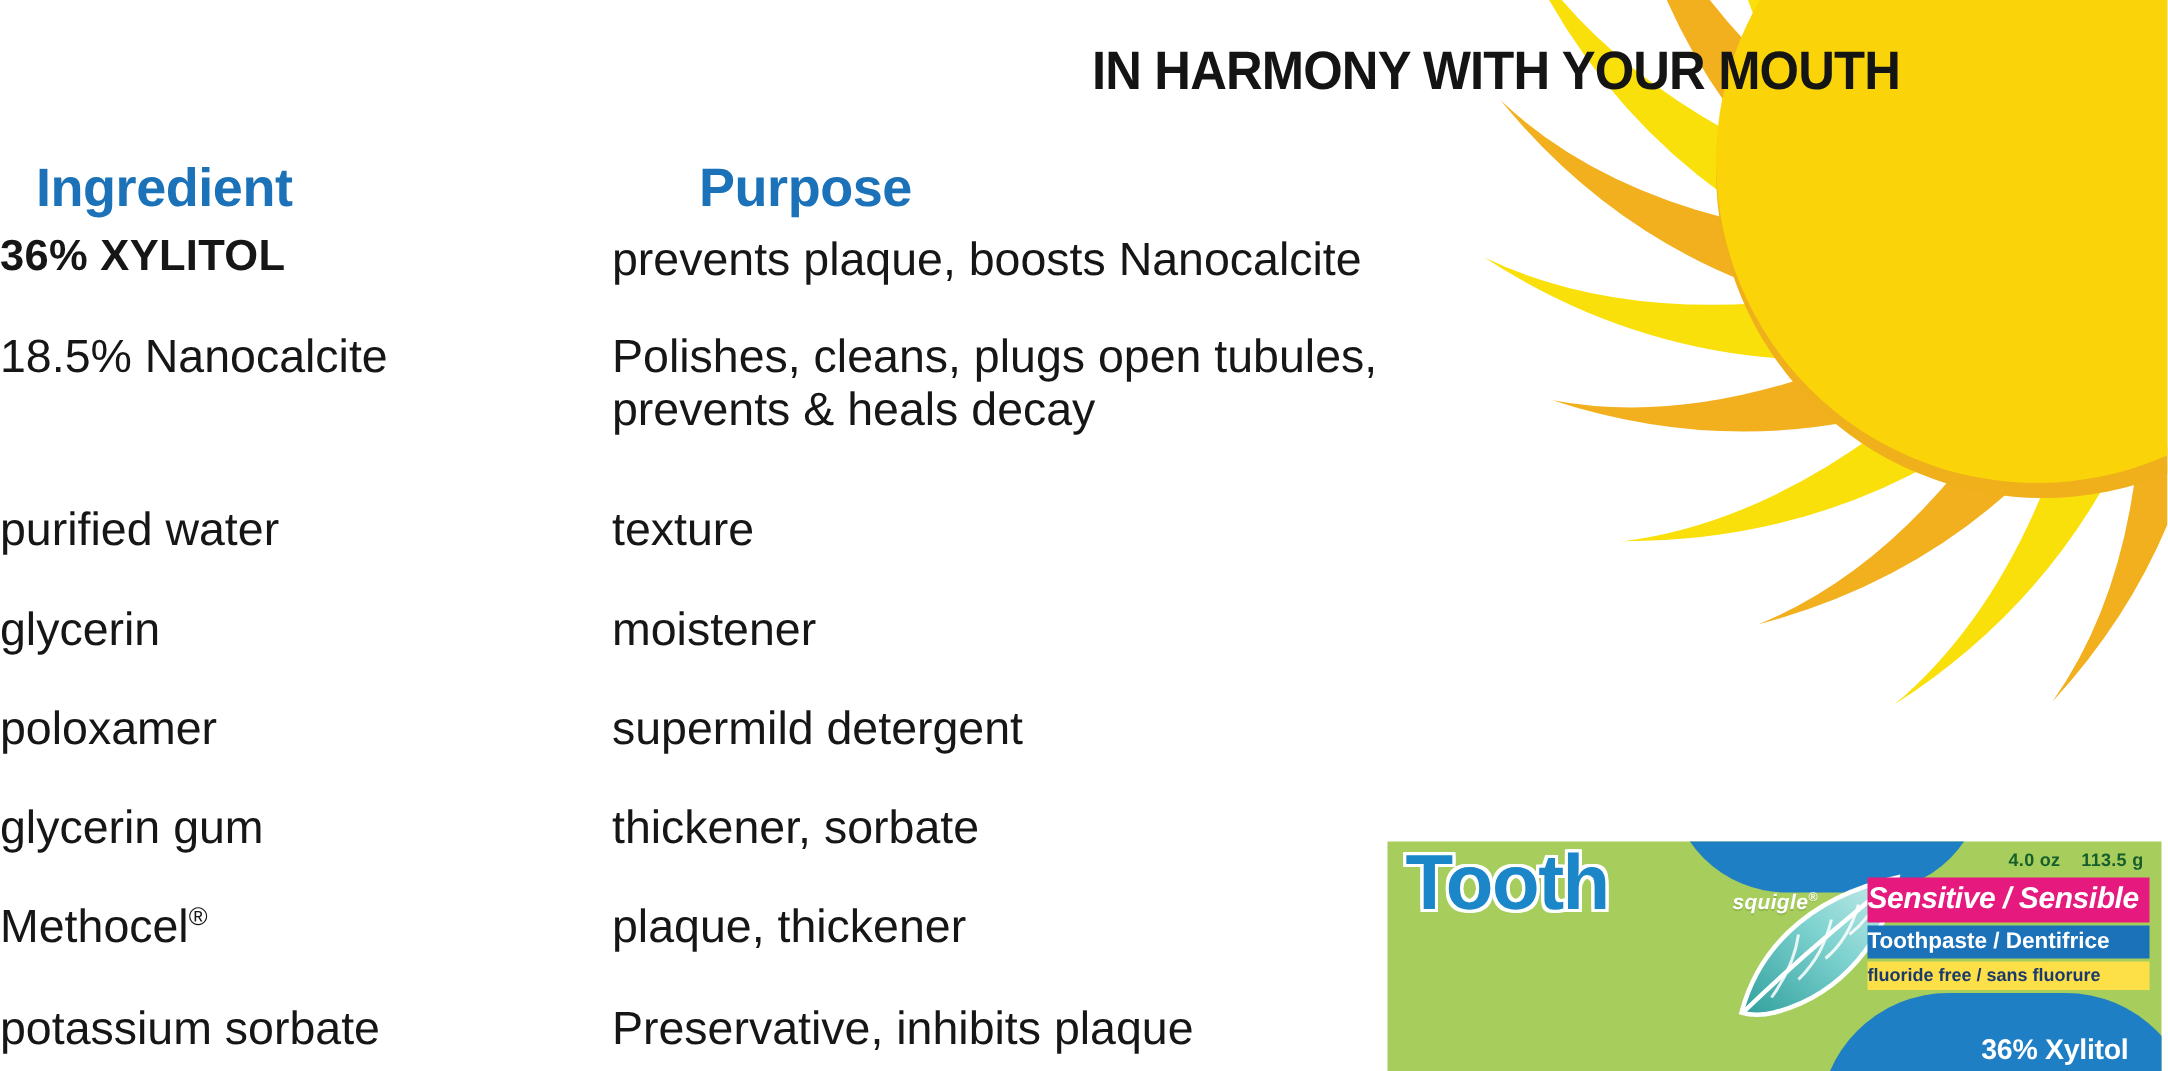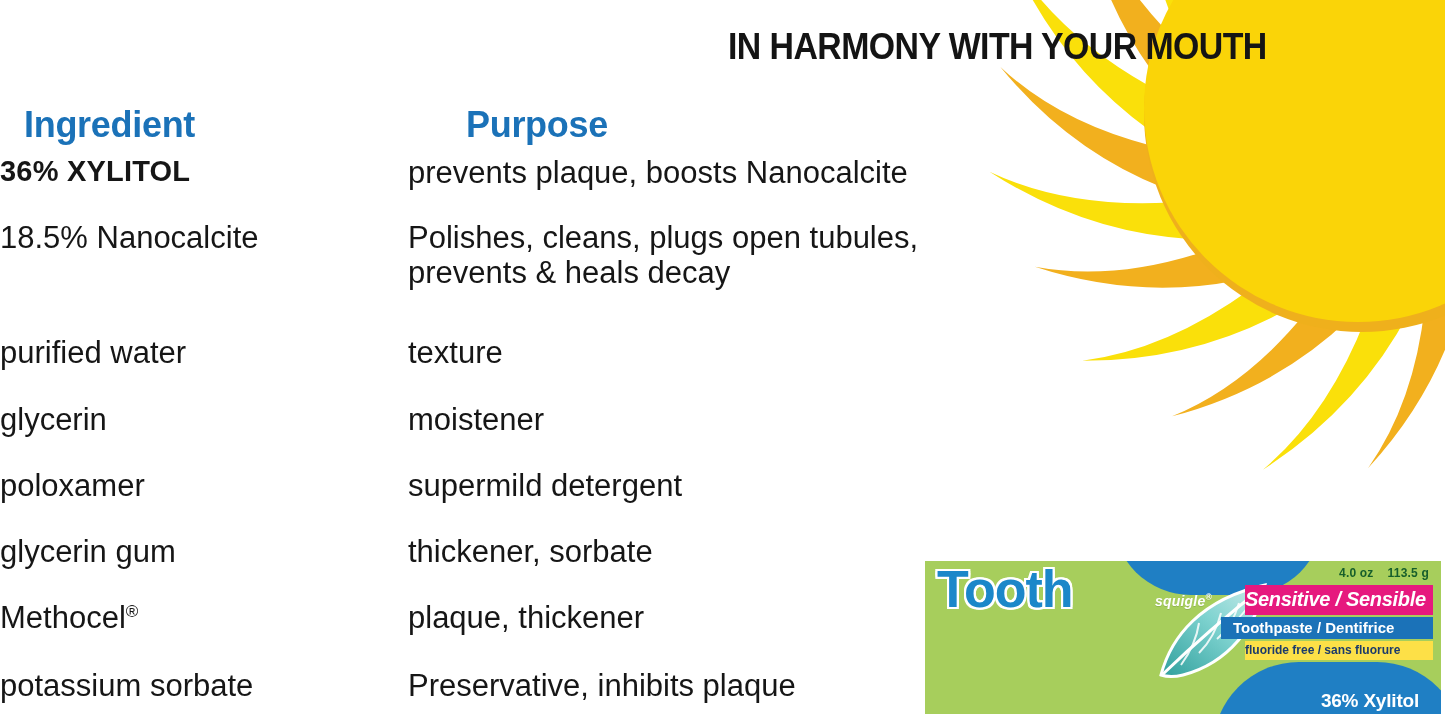--- a/index.html
+++ b/index.html
@@ -89,21 +89,21 @@
   .weights .gap{display:inline-block;width:14px;}
 
   .tag{position:absolute;z-index:6;white-space:nowrap;}
   .tag-sens{
     right:8px;top:24px;width:188px;background:#e6197e;color:#ffffff;
     font-weight:700;font-style:italic;font-size:20px;letter-spacing:-0.3px;
     padding:3px 0 4px;
   }
   .tag-paste{
     right:8px;top:56px;width:188px;background:#1b72b8;color:#ffffff;
-    font-weight:700;font-size:15px;padding:2px 12px 3px;
+    font-weight:700;font-size:15px;padding:2px 0 3px;
   }
   .tag-fluor{
     right:8px;top:80px;width:188px;background:#fde047;color:#1b3a6b;
     font-weight:700;font-size:12px;padding:2px 0 3px;
   }
   .swoosh-bot{
     position:absolute;right:-22px;bottom:-34px;width:250px;height:86px;
     background:#1f7fc4;border-radius:130px 130px 0 0;z-index:5;
   }
   .xylitol-tag{

